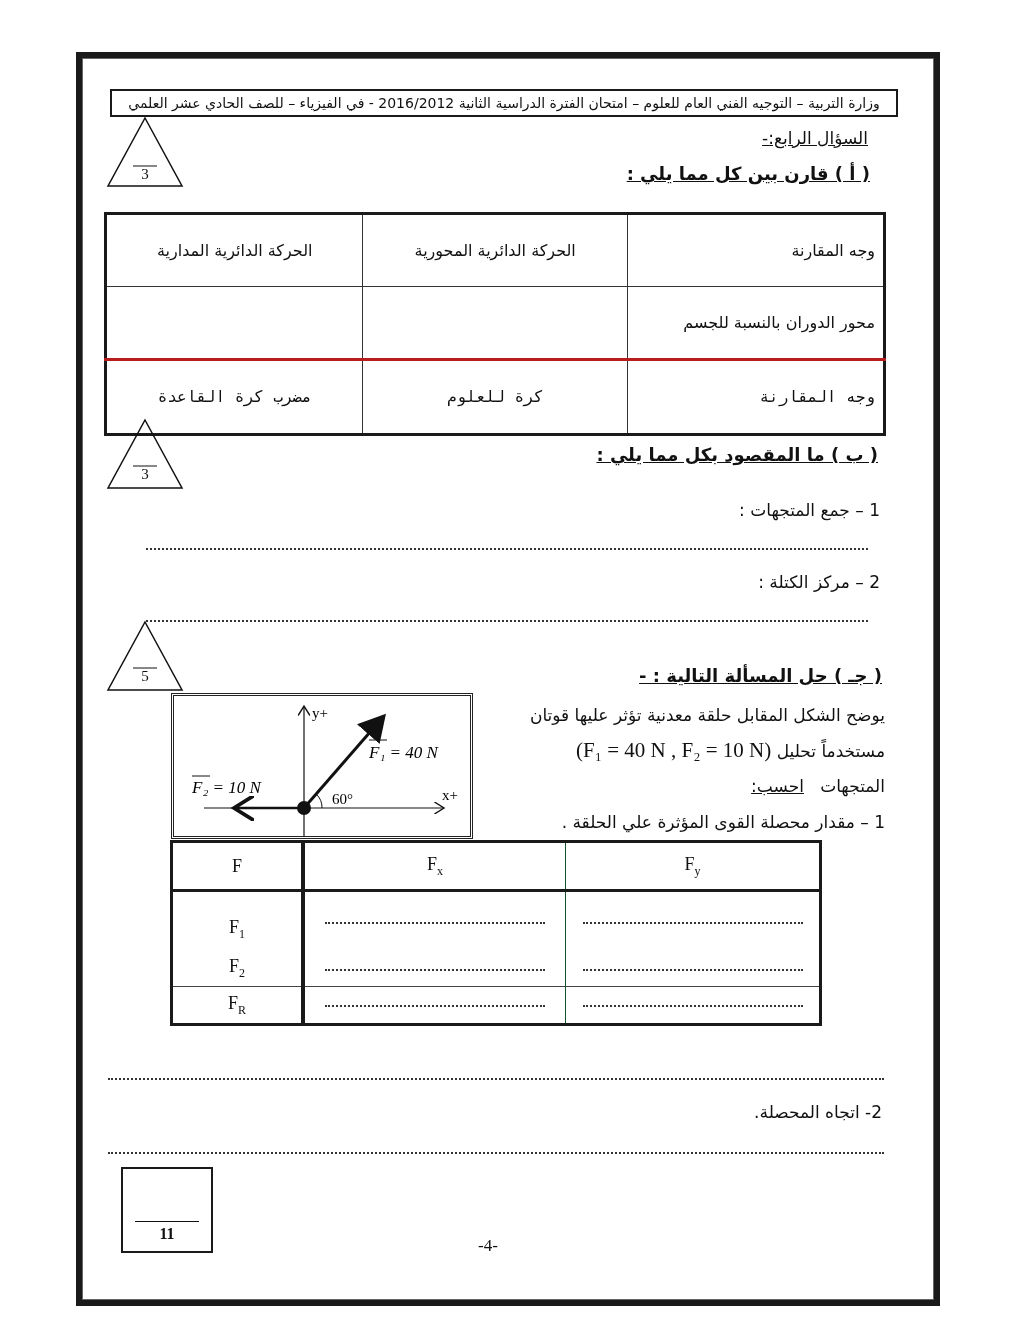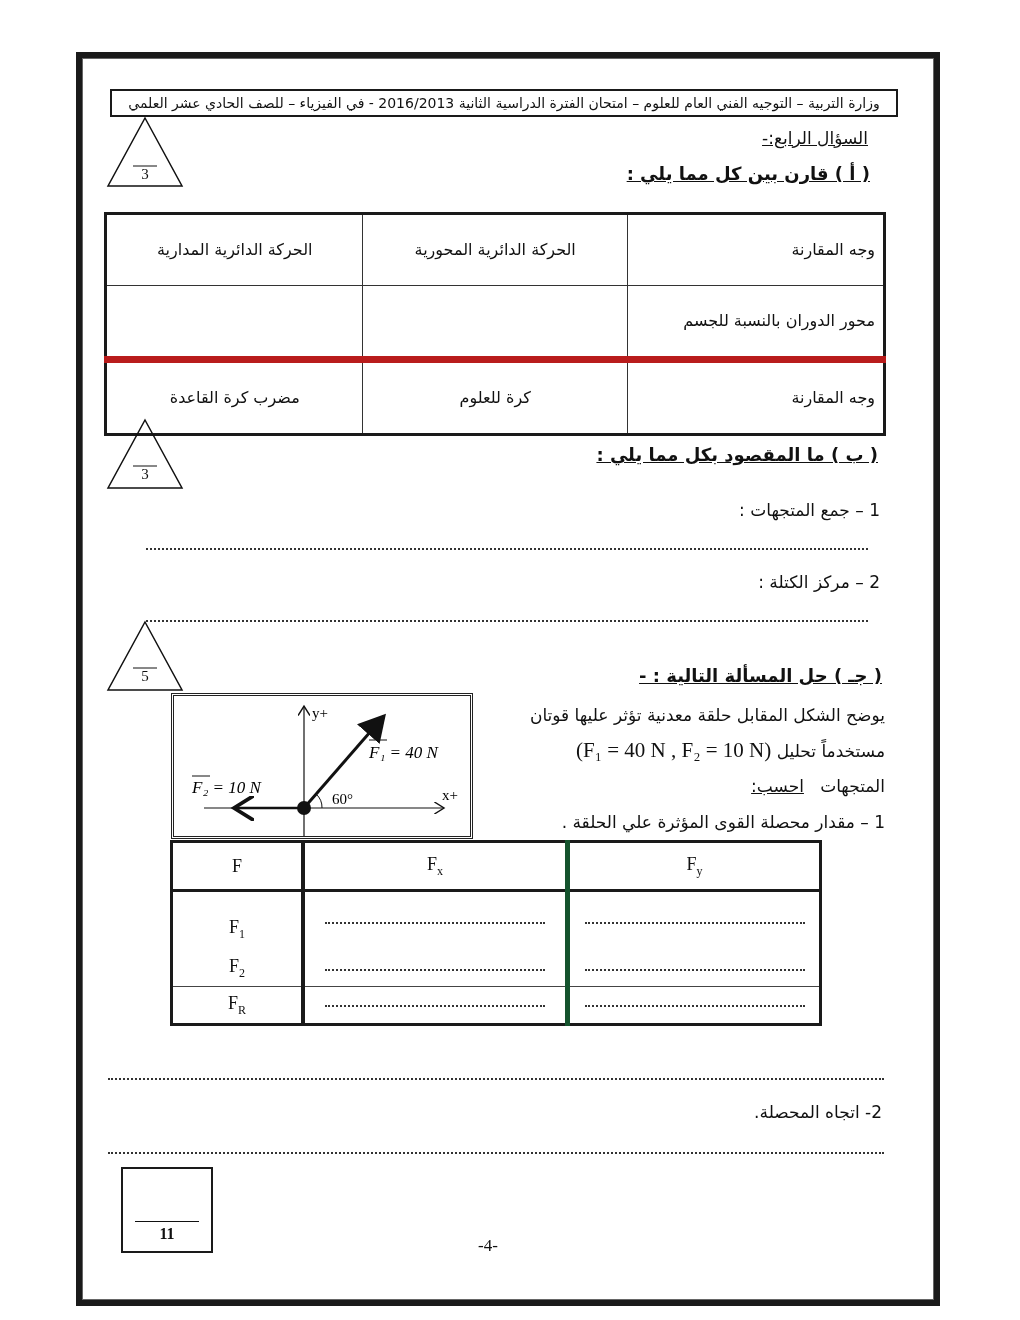--- a/index.html
+++ b/index.html
@@ -35,34 +35,34 @@
     }
     table.cmp {
       position: absolute; left: 104px; top: 212px; width: 782px; height: 224px;
       border-collapse: collapse; direction: rtl;
       border: 3px solid #1a1a1a;
     }
     table.cmp td {
       border: 1px solid #333; font-size: 16px; text-align: center; height: 54px;
       padding: 0 8px;
     }
-    table.cmp tr.sep td { border-top: 7px solid #b91c1c; }
+    table.cmp tr.sep td { border-top: 3px solid #b91c1c; font-family: Liberation Mono, monospace; }
     table.cmp td.label { text-align: right; width: 33%; padding-left: 36px; }
     .diagram {
       position: absolute; left: 171px; top: 693px; width: 296px; height: 140px;
       border: 3px double #222;
     }
     table.force {
       position: absolute; left: 170px; top: 840px; width: 652px; height: 186px;
       border-collapse: collapse; border: 3px solid #1a1a1a;
       font-family: "Liberation Serif", serif;
     }
     table.force td { text-align: center; font-size: 18px; padding: 0; }
     table.force td.fcol { border-right: 4px solid #1a1a1a; width: 128px; }
-    table.force td.fxcol { border-right: 5px solid #14532d; width: 260px; }
+    table.force td.fxcol { border-right: 1px solid #14532d; width: 260px; }
     table.force tr.hdr td { border-bottom: 3px solid #1a1a1a; height: 46px; }
     table.force tr.r3 td { border-top: 1px solid #444; }
     .celldots { display: inline-block; width: 220px; border-bottom: 2px dotted #333; height: 0; vertical-align: middle; }
     sub { font-size: 12px; }
     .score-box {
       position: absolute; left: 121px; top: 1167px; width: 88px; height: 82px;
       border: 2px solid #1a1a1a;
     }
     .score-line { position: absolute; left: 12px; right: 12px; top: 52px; border-top: 1px solid #111; }
     .score-val {
@@ -71,21 +71,21 @@
     }
     .page-num {
       position: absolute; left: 478px; top: 1236px; font-family: "Liberation Serif", serif; font-size: 17px;
     }
   </style>
 </head>
 <body>
 
 <div class="page-border"></div>
 
-<div class="header-box">وزارة التربية – التوجيه الفني العام للعلوم – امتحان الفترة الدراسية الثانية 2016/2013 - في الفيزياء – للصف الحادي عشر العلمي</div>
+<div class="header-box">وزارة التربية – التوجيه الفني العام للعلوم – امتحان الفترة الدراسية الثانية 2016/2012 - في الفيزياء – للصف الحادي عشر العلمي</div>
 
 <div class="heading" style="right:152px; top:128px; font-weight:normal;">السؤال الرابع:-</div>
 
 <div class="triangle" style="left:106px; top:116px;">
   <svg width="78" height="72">
       <polygon points="39,2 76,70 2,70" fill="none" stroke="#111" stroke-width="1.5"></polygon>
       <line x1="27" y1="50" x2="51" y2="50" stroke="#111" stroke-width="1"></line>
     </svg>
   <div class="tri-score" style="top:50px;">3</div>
 </div>

